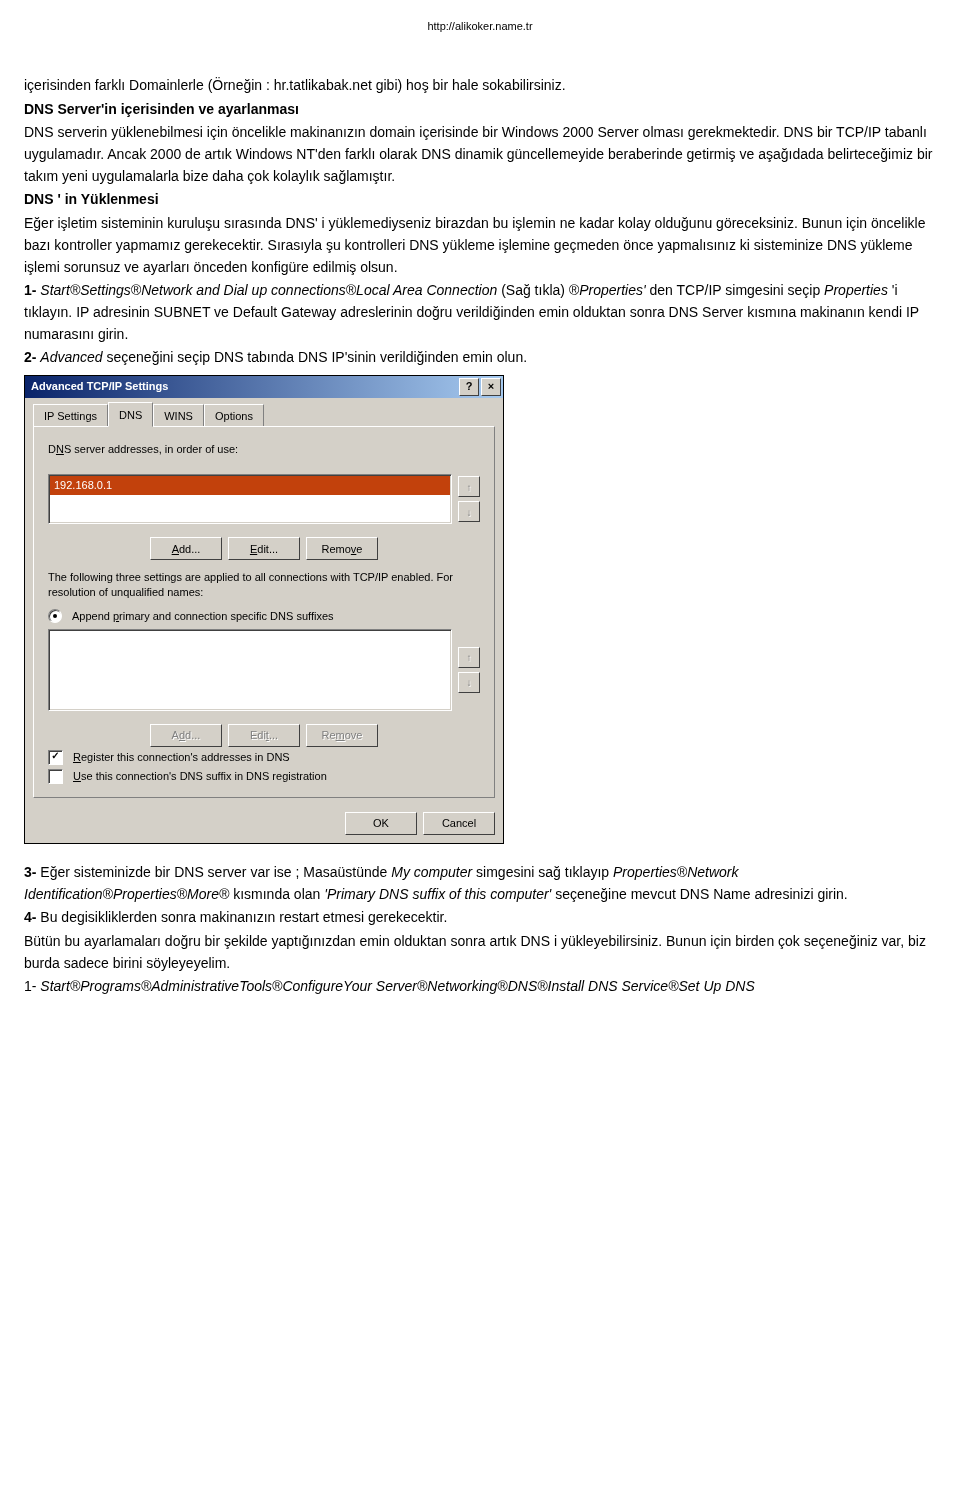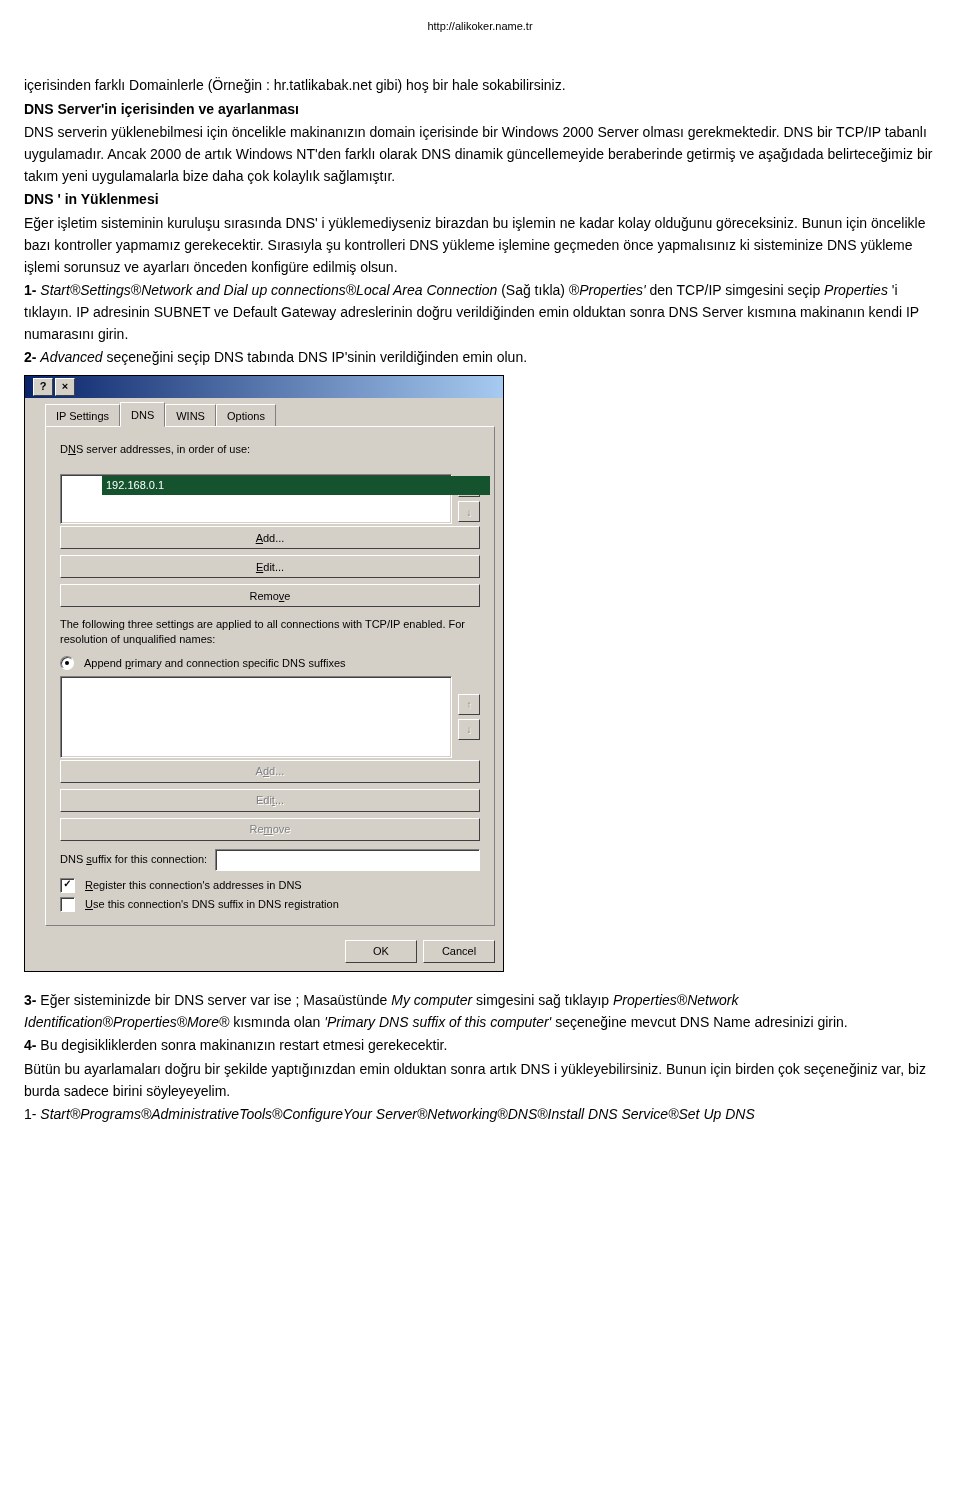--- a/index.html
+++ b/index.html
@@ -49,21 +49,21 @@
     border-top: 1px solid #fff;
     border-left: 1px solid #fff;
     border-right: 1px solid #404040;
     border-bottom: 1px solid #404040;
     margin-left: 2px;
     display: flex; align-items: center; justify-content: center;
     font-weight: bold; color: #000;
     font-size: 11px;
     line-height: 1;
   }
-  .dlg-body { padding: 6px 8px 8px 20px; }
+  .dlg-body { padding: 6px 8px 8px 8px; }
   .tabstrip {
     display: flex;
     align-items: flex-end;
     height: 22px;
     position: relative;
   }
   .tab {
     padding: 3px 10px 2px 10px;
     border-top: 1px solid #fff;
     border-left: 1px solid #fff;
@@ -95,47 +95,46 @@
     border-top: 1px solid #808080;
     border-left: 1px solid #808080;
     border-right: 1px solid #fff;
     border-bottom: 1px solid #fff;
     box-shadow: inset 1px 1px 0 #404040, inset -1px -1px 0 #d4d0c8;
     height: 46px;
     padding: 1px;
     position: relative;
   }
   .list-item-sel {
-    background: #14532d;
+    background: #c2410c;
     color: #fff;
     padding: 1px 4px;
     font-size: 11px;
     display: inline-block;
     width: 98%;
-    margin-left: 40px;
   }
   .listrow { display: flex; gap: 6px; }
   .listrow .listbox { flex: 1; }
   .vbtns { display: flex; flex-direction: column; gap: 4px; justify-content: center; }
   .winbtn {
     min-width: 72px;
     height: 23px;
     background: #d4d0c8;
     border-top: 1px solid #fff;
     border-left: 1px solid #fff;
     border-right: 1px solid #404040;
     border-bottom: 1px solid #404040;
     font-family: Tahoma, Arial, sans-serif;
     font-size: 11px;
     padding: 0 8px;
     color: #000;
   }
   .winbtn:disabled { color: #808080; text-shadow: 1px 1px 0 #fff; }
   .winbtn.small { min-width: 22px; width: 22px; height: 21px; padding: 0; }
-  .btnrow { display: flex; gap: 6px; justify-content: center; margin-top: 2px; flex-direction: column; }
+  .btnrow { display: flex; gap: 6px; justify-content: center; margin-top: 13px; }
   .para-dlg { margin: 10px 0 8px 0; line-height: 1.35; }
   .radio-row, .check-row { display: flex; align-items: center; gap: 10px; margin: 2px 0; }
   .radio {
     width: 12px; height: 12px; border-radius: 50%;
     background: #fff;
     border-top: 1px solid #808080;
     border-left: 1px solid #808080;
     border-right: 1px solid #fff;
     border-bottom: 1px solid #fff;
     box-shadow: inset 1px 1px 0 #404040;
@@ -196,20 +195,21 @@
 </p>
 
 <p>
   <span class="bold">2- </span>
   <span class="italic">Advanced</span>
   <span> seçeneğini seçip DNS tabında DNS IP'sinin verildiğinden emin olun.</span>
 </p>
 
 <div class="dialog">
   <div class="titlebar">
+    <span class="titlebar-text">Advanced TCP/IP Settings</span>
     <div class="title-btn">
         <span>?</span>
       </div>
     <div class="title-btn">
         <span>×</span>
       </div>
   </div>
   <div class="dlg-body">
     <div class="tabstrip">
       <div class="tab">IP Settings</div>
@@ -251,24 +251,20 @@
           <button class="winbtn small" disabled=""><span class="arrow">↓</span></button>
         </div>
       </div>
 
       <div class="btnrow">
         <button class="winbtn" disabled="">A<span class="u">d</span>d...</button>
         <button class="winbtn" disabled="">Edi<span class="u">t</span>...</button>
         <button class="winbtn" disabled="">Re<span class="u">m</span>ove</button>
       </div>
 
-      <div class="row-inline">
-        <span>DNS <span class="u">s</span>uffix for this connection:</span>
-        <div class="textbox"></div>
-      </div>
 
       <div class="check-row">
         <span class="checkbox checked"></span>
         <span><span class="u">R</span>egister this connection's addresses in DNS</span>
       </div>
       <div class="check-row">
         <span class="checkbox"></span>
         <span><span class="u">U</span>se this connection's DNS suffix in DNS registration</span>
       </div>
 

